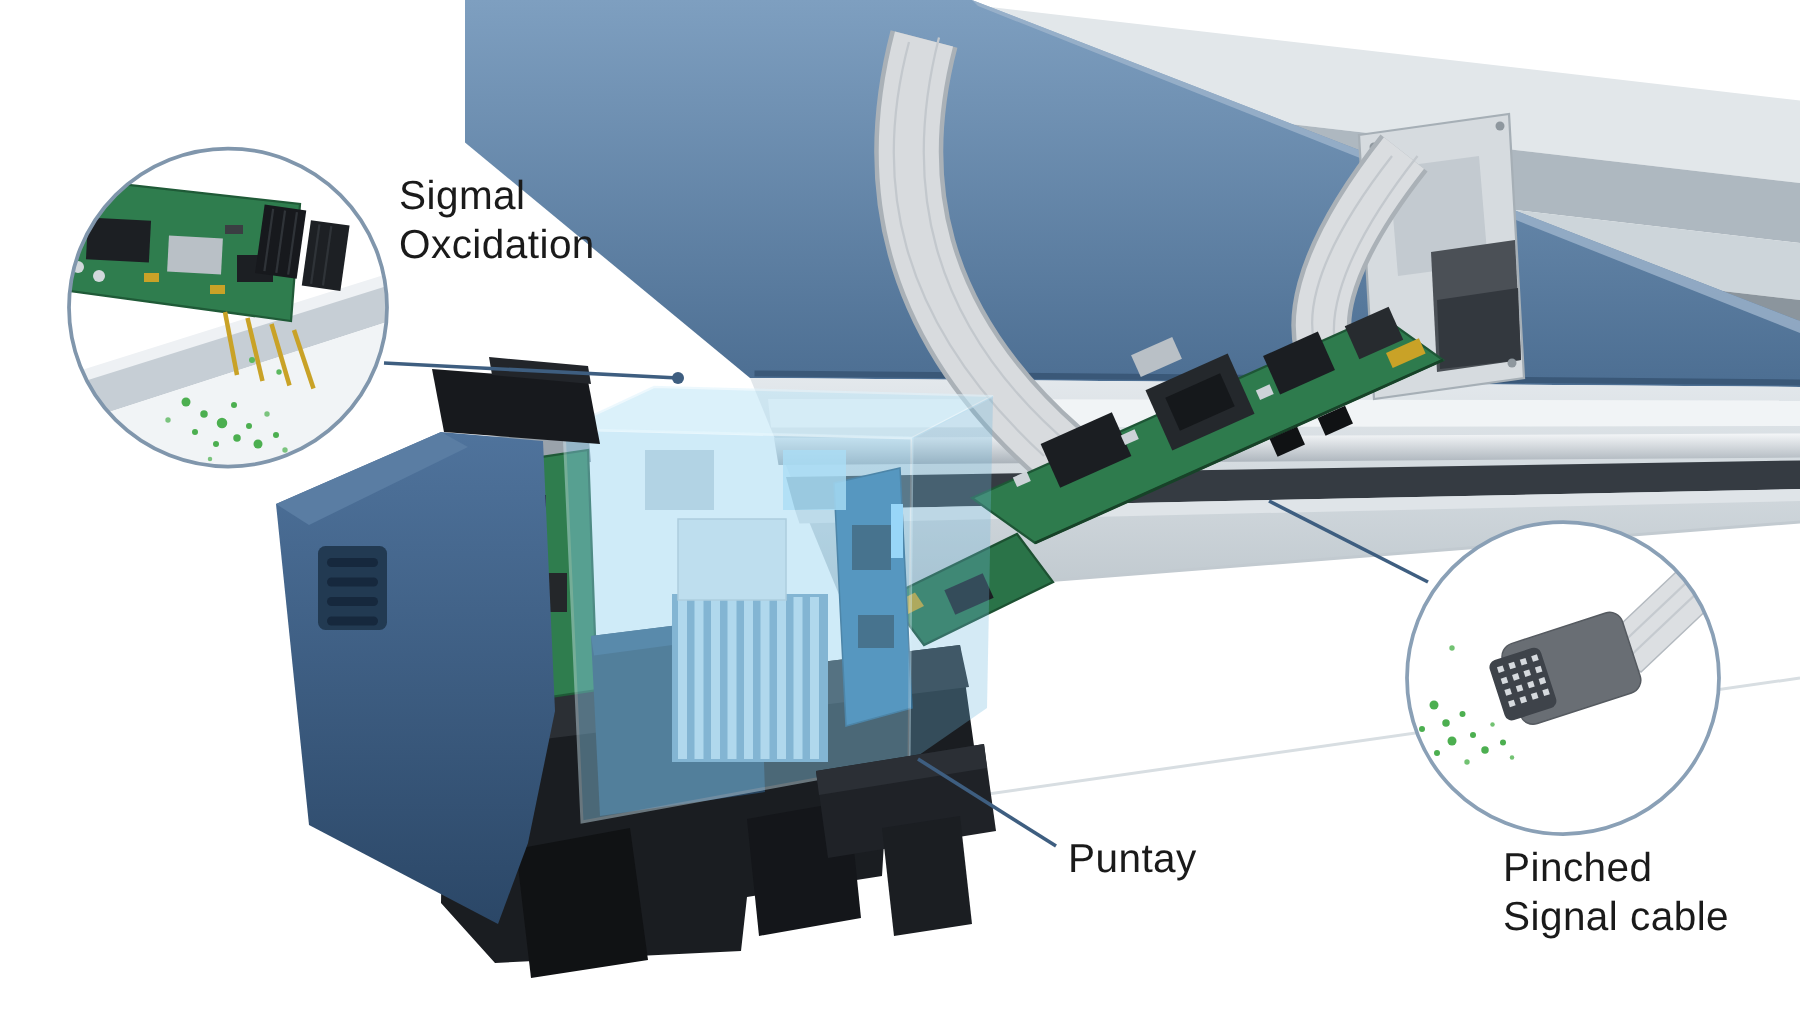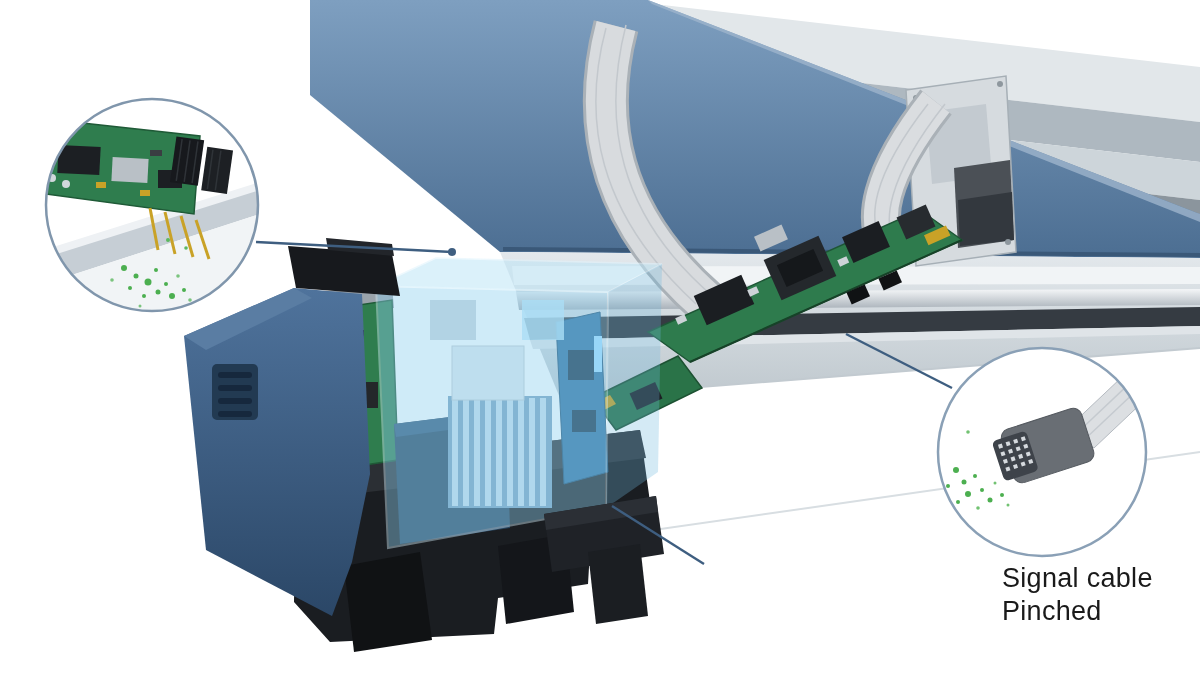--- a/index.html
+++ b/index.html
@@ -326,19 +326,24 @@
             <circle cx="978" cy="508" r="1.8" fill="#72c272"></circle>
         <circle cx="995" cy="483" r="1.5" fill="#72c272"></circle>
             <circle cx="1008" cy="505" r="1.5" fill="#72c272"></circle>
         <circle cx="968" cy="432" r="1.8" fill="#72c272"></circle>
       </g>
     </g>
     <circle cx="1042" cy="452" r="104" fill="none" stroke="#8aa0b6" stroke-width="2.5"></circle>
   </g>
 </svg>
 
+  <div class="label" style="left:266px;top:114px">
+    <span>Sigmal</span>
+    <span>Oxcidation</span>
+  </div>
   <div class="label" style="left:712px;top:556px">
+    <span>Puntay</span>
   </div>
   <div class="label" style="left:1002px;top:562px">
+    <span>Pinched</span>
     <span>Signal cable</span>
-    <span>Pinched</span>
   </div>
 </div>
 
 </body></html>

